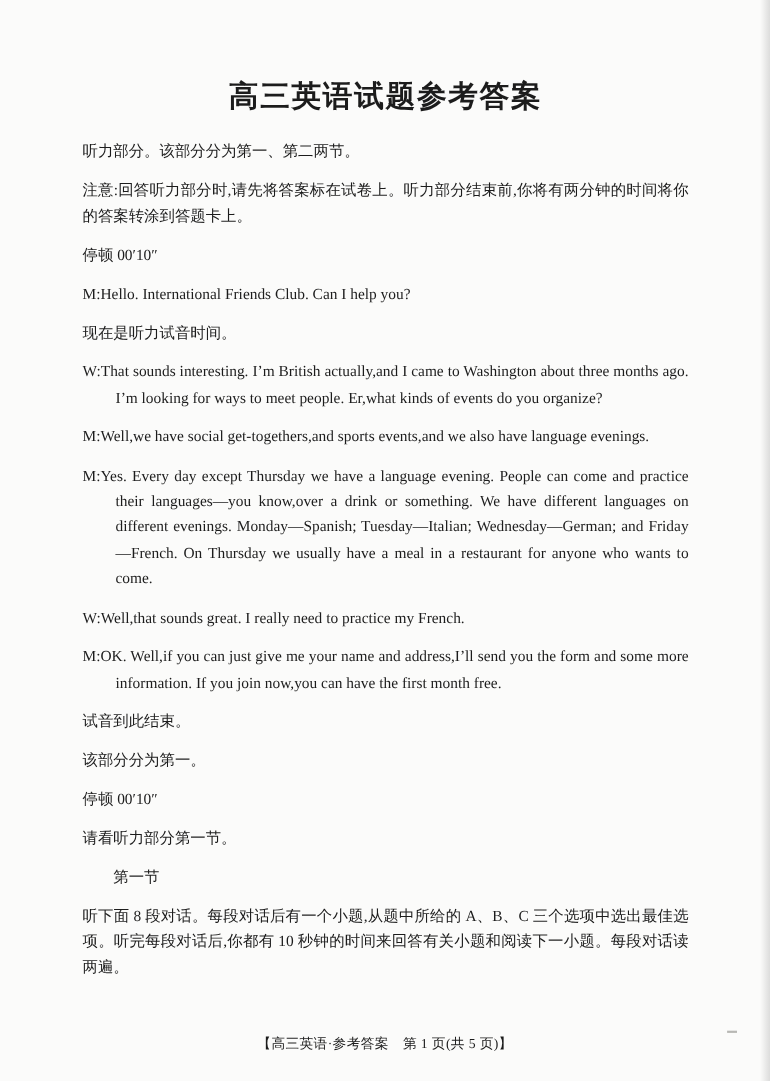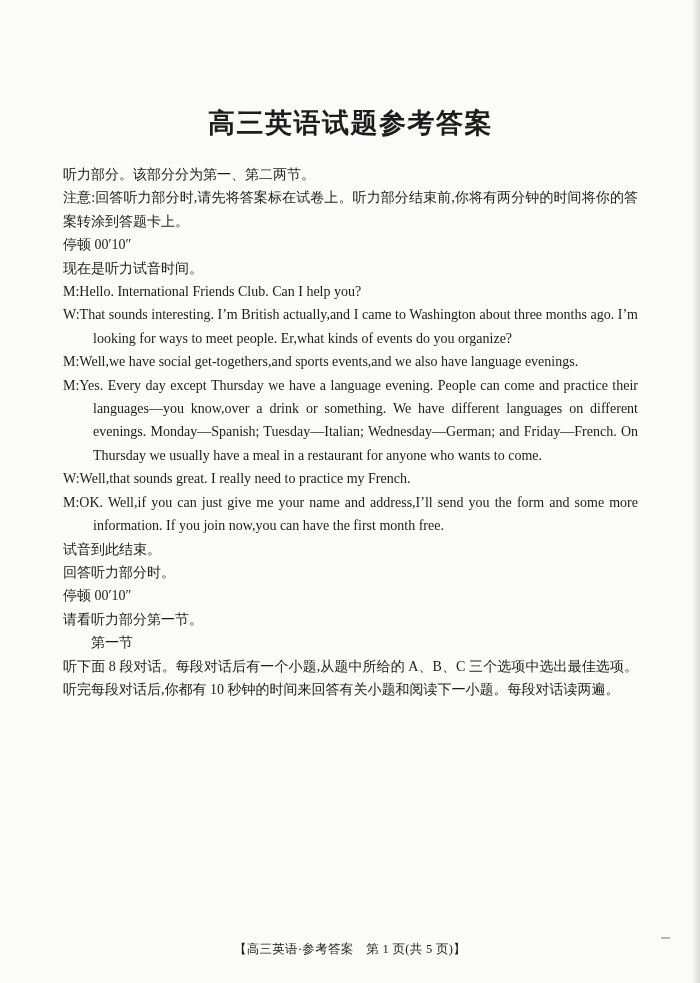--- a/index.html
+++ b/index.html
@@ -12,21 +12,21 @@
     background: #fbfbfa;
     color: #1c1c1c;
     font-family: "Liberation Serif", "DejaVu Serif", serif;
     position: relative;
     overflow: hidden;
   }
   .page {
     position: absolute;
     inset: 0;
     box-sizing: border-box;
-    padding: 110px 62px 0 63px;
+    padding: 74px 62px 0 63px;
   }
   .title {
     font-size: 27px;
     font-weight: 700;
     line-height: 1;
     text-align: center;
     letter-spacing: 1.5px;
     margin: 0 0 26px 0;
   }
   .heading {
@@ -35,21 +35,21 @@
     line-height: 1;
     text-align: center;
     margin: 0 0 14px 0;
   }
   .doc-body {
     font-size: 14px;
     line-height: 23.4px;
     text-align: justify;
   }
   .para {
-    margin: 0;
+    margin: 12px;
   }
   .para.hang {
     padding-left: 30px;
     text-indent: -30px;
   }
   .para.indent {
     text-indent: 28px;
   }
   .footer {
     position: absolute;
@@ -82,29 +82,29 @@
 </style>
 </head>
 <body>
 
 <div class="page">
   <h1 class="title">高三英语试题参考答案</h1>
   <div class="doc-body">
       <p class="para plain">听力部分。该部分分为第一、第二两节。</p>
       <p class="para plain">注意:回答听力部分时,请先将答案标在试卷上。听力部分结束前,你将有两分钟的时间将你的答案转涂到答题卡上。</p>
       <p class="para plain">停顿 00′10″</p>
+      <p class="para hang">M:Hello.  International Friends Club.  Can I help you?</p>
       <p class="para plain">现在是听力试音时间。</p>
-      <p class="para hang">M:Hello.  International Friends Club.  Can I help you?</p>
       <p class="para hang">W:That sounds interesting.  I’m British actually,and I came to Washington about three months ago.  I’m looking for ways to meet people.  Er,what kinds of events do you organize?</p>
       <p class="para hang">M:Well,we have social get-togethers,and sports events,and we also have language evenings.</p>
       <p class="para hang">M:Yes.  Every day except Thursday we have a language evening.  People can come and practice their languages—you know,over a drink or something.  We have different languages on different evenings.  Monday—Spanish; Tuesday—Italian; Wednesday—German; and Friday—French.  On Thursday we usually have a meal in a restaurant for anyone who wants to come.</p>
       <p class="para hang">W:Well,that sounds great.  I really need to practice my French.</p>
       <p class="para hang">M:OK.  Well,if you can just give me your name and address,I’ll send you the form and some more information.  If you join now,you can have the first month free.</p>
       <p class="para plain">试音到此结束。</p>
-      <p class="para plain">回答听力部分时。</p>
+      <p class="para plain">该部分分为第一。</p>
       <p class="para plain">停顿 00′10″</p>
       <p class="para plain">请看听力部分第一节。</p>
       <p class="para indent">第一节</p>
       <p class="para plain">听下面 8 段对话。每段对话后有一个小题,从题中所给的 A、B、C 三个选项中选出最佳选项。听完每段对话后,你都有 10 秒钟的时间来回答有关小题和阅读下一小题。每段对话读两遍。</p>
     </div>
   <div class="footer">【高三英语·参考答案　第 1 页(共 5 页)】</div>
   <div class="scan-artifact"></div>
   <div class="edge-shadow"></div>
 </div>
 

